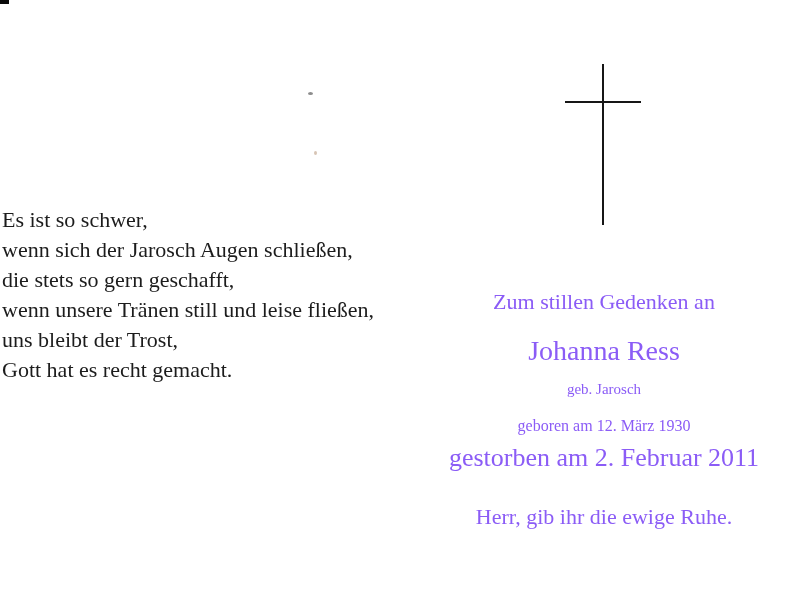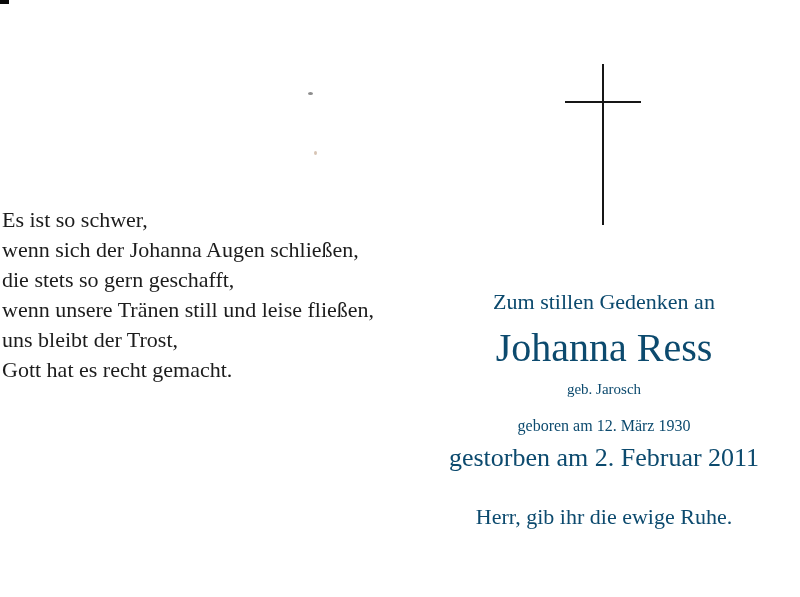--- a/index.html
+++ b/index.html
@@ -50,24 +50,24 @@
 
   
   .memorial {
     position: absolute;
     left: 420px; top: 0; width: 368px; height: 597px;
   }
   .memorial > div {
     position: absolute;
     width: 100%;
     text-align: center;
-    color: #0c4a6e;
+    color: #8b5cf6;
   }
   .memorial-intro { top: 289px; font-size: 22px; }
-  .deceased-name  { top: 324px; font-size: 40px; }
+  .deceased-name  { top: 335px; font-size: 28px; }
   .maiden-name    { top: 381px; font-size: 15px; }
   .birth-line     { top: 417px; font-size: 16px; }
   .death-line     { top: 443px; font-size: 26px; }
   .closing-line   { top: 504px; font-size: 22px; }
 </style>
 </head>
 <body>
 
 <div class="card">
 
@@ -75,21 +75,21 @@
   <div class="speck speck-1"></div>
   <div class="speck speck-2"></div>
 
   <div class="cross">
     <div class="cross-v"></div>
     <div class="cross-h"></div>
   </div>
 
   <div class="poem">
     <div>Es ist so schwer,</div>
-    <div>wenn sich der Johanna Augen schließen,</div>
+    <div>wenn sich der Jarosch Augen schließen,</div>
     <div>die stets so gern geschafft,</div>
     <div>wenn unsere Tränen still und leise fließen,</div>
     <div>uns bleibt der Trost,</div>
     <div>Gott hat es recht gemacht.</div>
   </div>
 
   <div class="memorial">
     <div class="memorial-intro">Zum stillen Gedenken an</div>
     <div class="deceased-name">Johanna Ress</div>
     <div class="maiden-name">geb. Jarosch</div>

